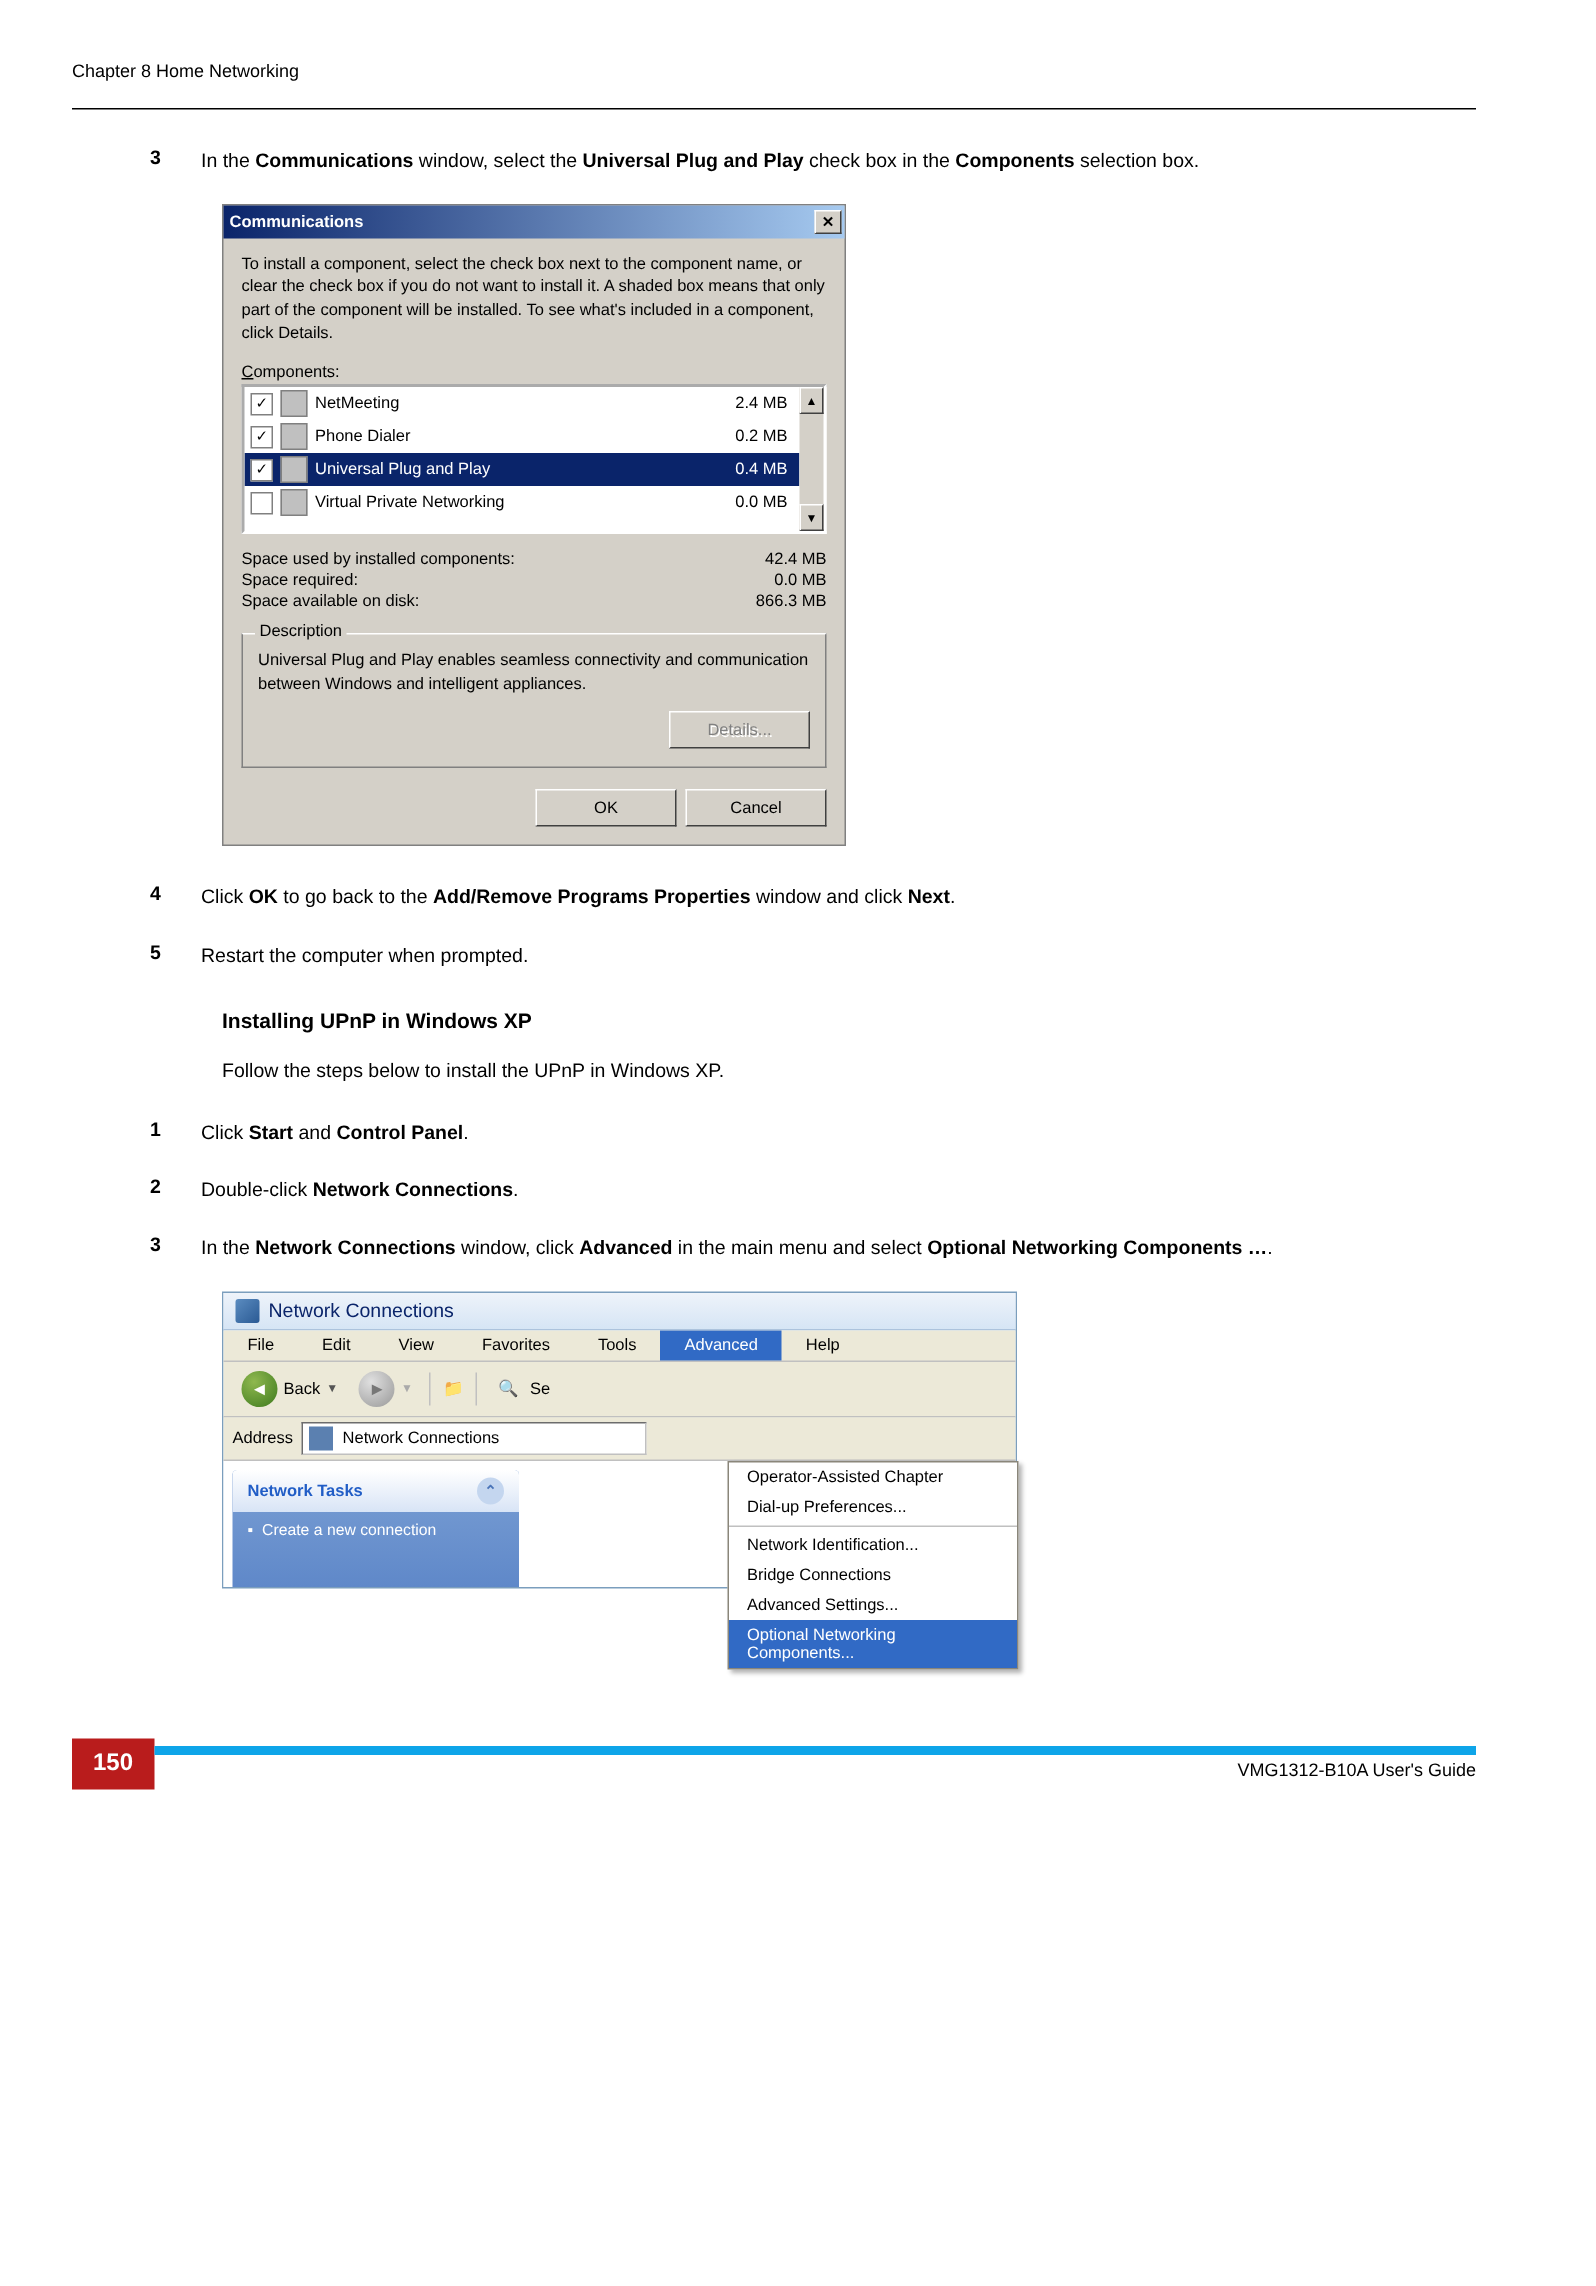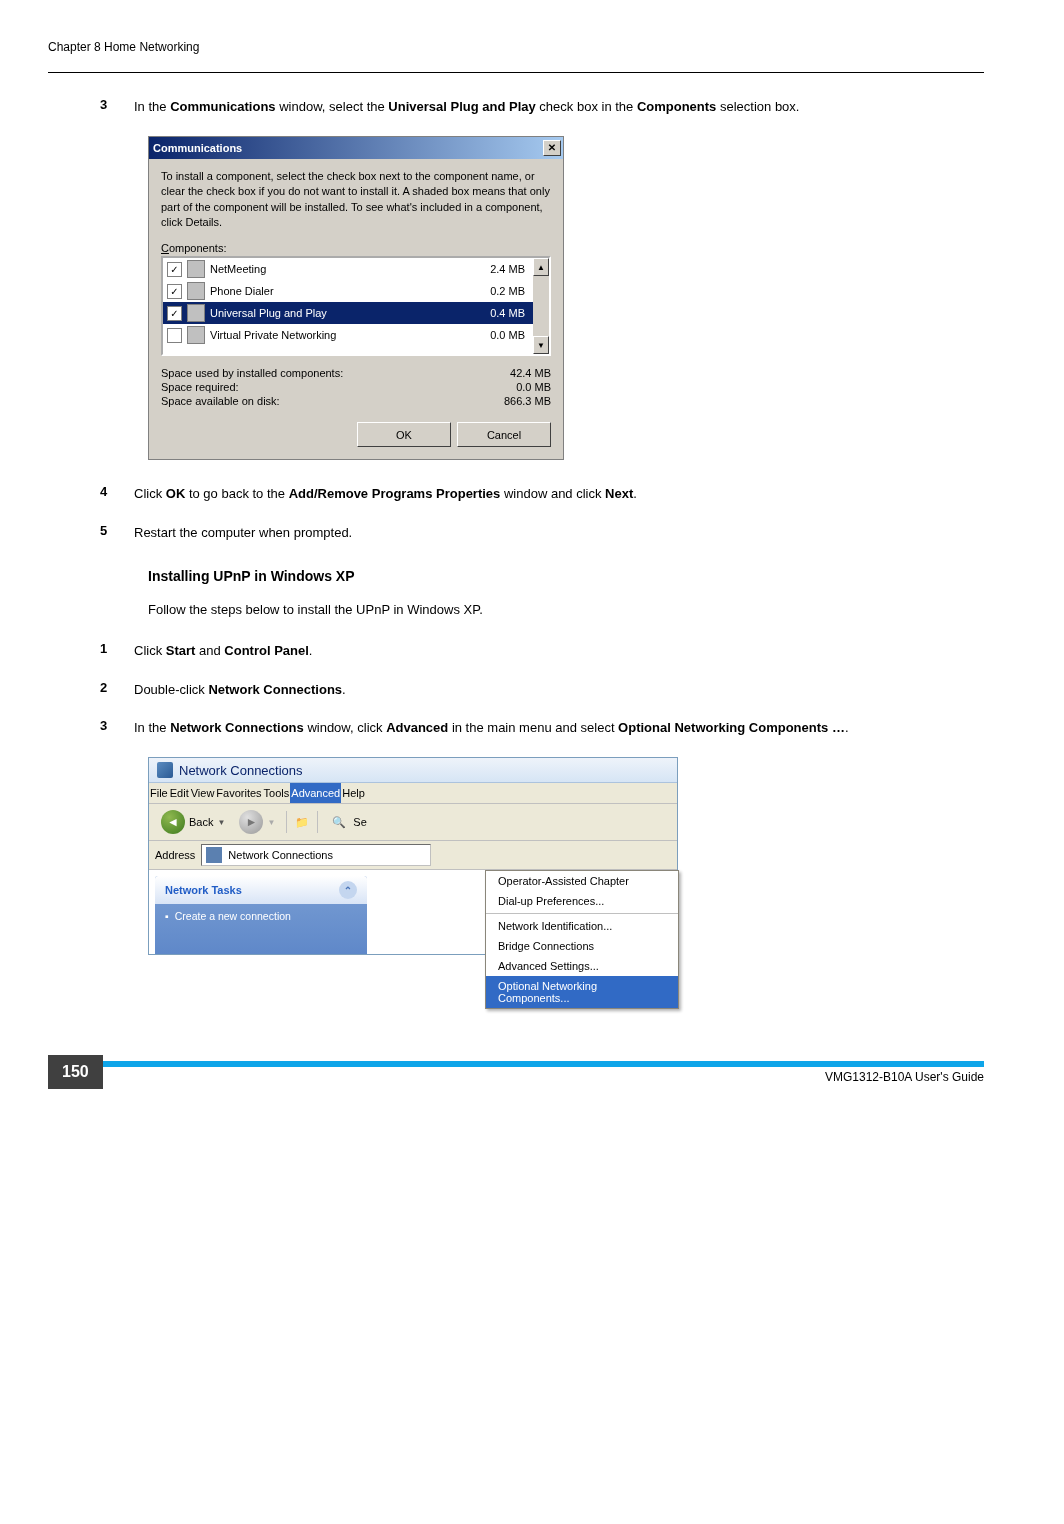--- a/index.html
+++ b/index.html
@@ -37,43 +37,43 @@
 .btn{min-width:72px;height:23px;background:#d4d0c8;border:1px solid #fff;border-right-color:#404040;border-bottom-color:#404040;font-size:11px;display:inline-flex;align-items:center;justify-content:center;padding:0 10px}
 .btn.disabled{color:#808080;text-shadow:1px 1px 0 #fff}
 .btnrow{display:flex;justify-content:flex-end;gap:6px;margin-top:14px}
 .h2{font-family:Arial,Helvetica,sans-serif;font-weight:bold;font-size:14px;margin:24px 0 16px 100px}
 .para{margin:0 0 20px 100px;line-height:1.6}
 
 .netcon{margin:2px 0 24px 100px;width:528px;border:1px solid #7b9ebd;font-family:Tahoma,sans-serif;font-size:11px}
 .nc-title{background:linear-gradient(to bottom,#eef3fa,#d6e5f5);display:flex;align-items:center;gap:6px;padding:4px 8px;font-size:13px;color:#0a246a;border-bottom:1px solid #acc3dd}
 .nc-ico{width:16px;height:16px;background:linear-gradient(135deg,#5b8cc0,#2a5a94);border-radius:2px}
 .nc-menu{display:flex;background:#ece9d8;border-bottom:1px solid #c0c0c0}
-.nc-menu span{padding:4px 1px}
+.nc-menu span{padding:4px 16px}
 .nc-menu .active{background:#316ac5;color:#fff}
 .nc-tool{display:flex;align-items:center;background:#ece9d8;padding:4px 6px;gap:2px;border-bottom:1px solid #c0c0c0}
 .tbtn{display:flex;align-items:center;gap:4px;padding:2px 6px;border-radius:3px}
 .tcir{width:24px;height:24px;border-radius:50%;background:radial-gradient(circle at 35% 30%,#8fb84f,#3d7a1e);display:flex;align-items:center;justify-content:center;color:#fff;font-size:12px}
 .tcir.gray{background:radial-gradient(circle at 35% 30%,#e0e0e0,#989898);color:#777}
 .tsep{width:1px;height:22px;background:#c0c0c0;margin:0 3px}
 .tmini{width:20px;height:20px;display:flex;align-items:center;justify-content:center;color:#6b6b6b}
 .addr{display:flex;align-items:center;background:#ece9d8;padding:3px 6px;gap:6px;border-bottom:1px solid #c0c0c0}
 .addr-field{flex:0 0 220px;background:#fff;border:1px inset #c0c0c0;padding:2px 4px;display:flex;align-items:center;gap:6px}
 .addr-ico{width:16px;height:16px;background:#5b80b0}
 .nc-body{display:flex;position:relative;min-height:84px;background:#fff}
-.task-pane{width:212px;background:linear-gradient(to bottom,#7a9fd4,#5f88c9);margin:6px 0 0 6px;border-radius:3px 3px 0 0;overflow:hidden}
+.task-pane{width:191px;background:linear-gradient(to bottom,#7a9fd4,#5f88c9);margin:6px 0 0 6px;border-radius:3px 3px 0 0;overflow:hidden}
 .task-h{background:linear-gradient(to bottom,#fff,#d8e4f6);padding:5px 10px;font-weight:bold;color:#215dc6;display:flex;justify-content:space-between;align-items:center}
 .task-h-ico{width:18px;height:18px;border-radius:50%;background:#c4d6ef;display:flex;align-items:center;justify-content:center;color:#4a74b8;font-size:10px}
 .task-item{padding:6px 10px;color:#fff;display:flex;gap:6px;font-size:10.5px}
 .dropdown{position:absolute;left:336px;top:0;width:192px;background:#fff;border:1px solid #8a867a;box-shadow:2px 2px 3px rgba(0,0,0,.3)}
 .dd-item{padding:4px 12px;font-size:11px}
 .dd-item.hl{background:#316ac5;color:#fff}
 .dd-sep{border-top:1px solid #c0c0c0;margin:2px 0}
 
 .footer{display:flex;align-items:center;margin-top:100px}
-.pagenum{background:#404040;color:#fff;font-weight:bold;padding:8px 14px;font-size:16px}
+.pagenum{background:#b91c1c;color:#fff;font-weight:bold;padding:8px 14px;font-size:16px}
 .guide{flex:1;text-align:right;border-top:6px solid #0ea5e9;padding-top:3px;font-size:12px;margin-left:0}
 </style>
 </head>
 <body>
 
 <div class="page">
   <div class="header">
     <span>Chapter 8 Home Networking</span>
     <span></span>
   </div>
@@ -133,20 +133,27 @@
             <span>42.4 MB</span>
           </div>
         <div class="srow">
             <span>Space required:</span>
             <span>0.0 MB</span>
           </div>
         <div class="srow">
             <span>Space available on disk:</span>
             <span>866.3 MB</span>
           </div>
+      </div>
+      <div class="fieldset">
+        <div class="legend">Description</div>
+        <div class="desc">Universal Plug and Play enables seamless connectivity and communication between Windows and intelligent appliances.</div>
+        <div class="details-row">
+          <div class="btn disabled">Details...</div>
+        </div>
       </div>
       <div class="btnrow">
         <div class="btn">OK</div>
         <div class="btn">Cancel</div>
       </div>
     </div>
   </div>
 
   <div class="step">
     <div class="step-row">

